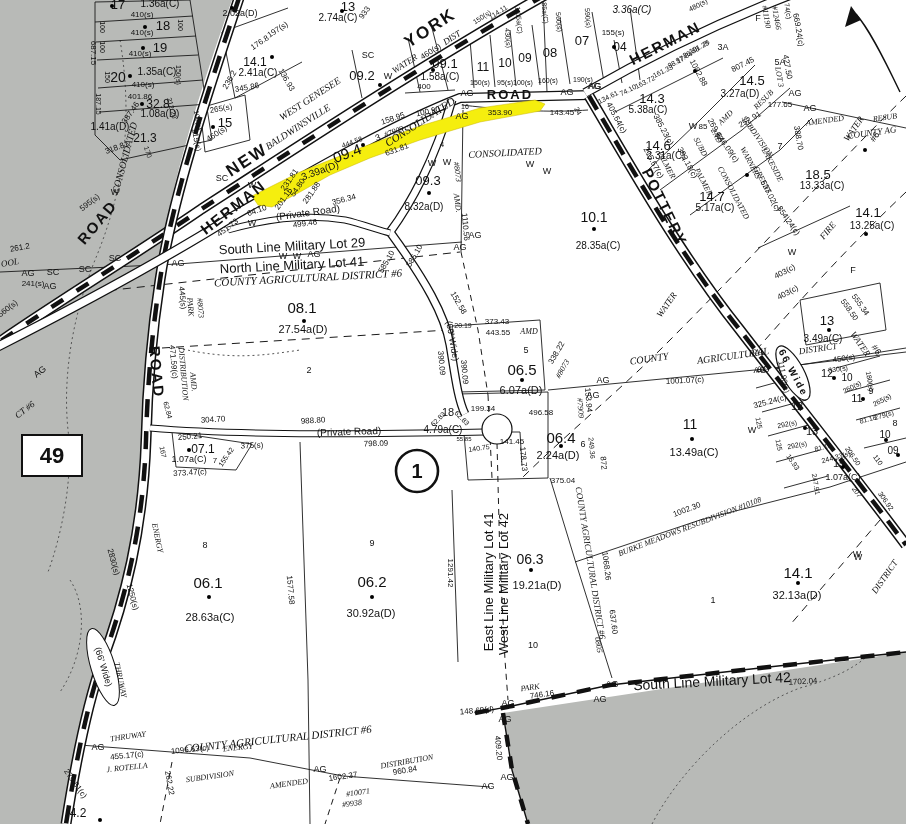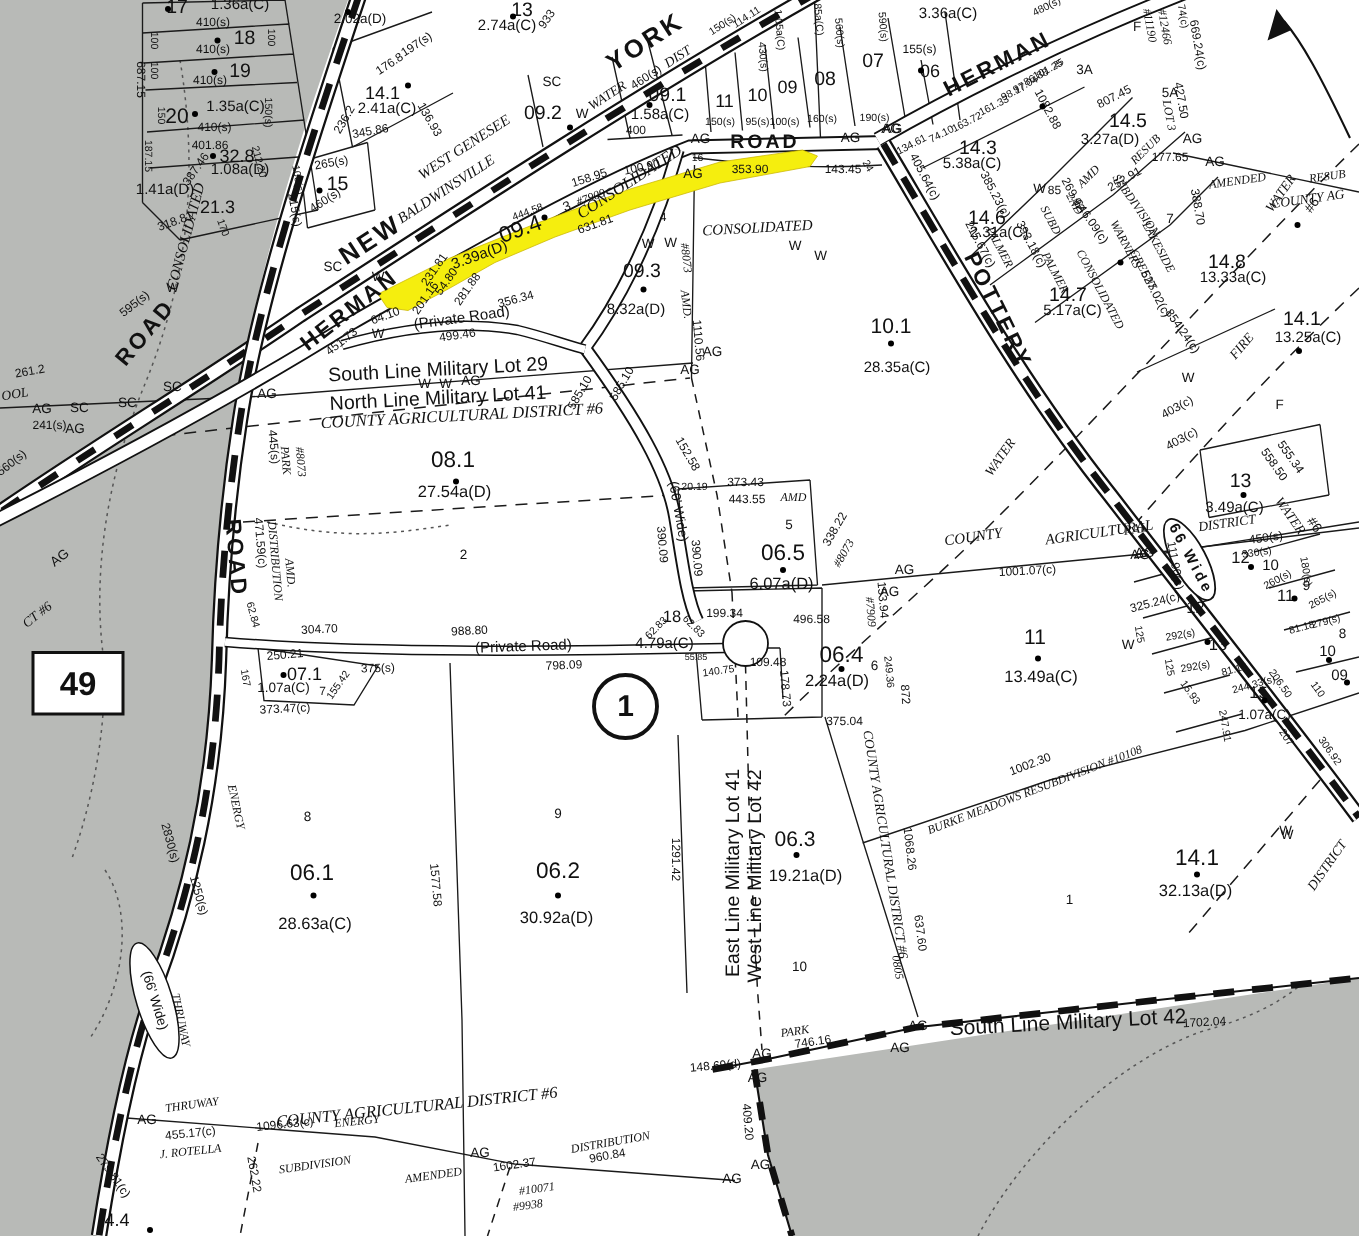--- a/index.html
+++ b/index.html
@@ -218,22 +218,22 @@
       <span class="lb" style="left: 431px; top: 52px; font-size: 8px; --r: -33deg;">460(s)</span>
       <span class="lb i" style="left: 452px; top: 38px; font-size: 9px; --r: -33deg;">DIST</span>
       <span class="lb" style="left: 445px; top: 63px; font-size: 13px; --r: 0deg;">09.1</span>
       <span class="lb" style="left: 440px; top: 77px; font-size: 10px; --r: 0deg;">1.58a(C)</span>
       <span class="lb" style="left: 424px; top: 87px; font-size: 8px; --r: 0deg;">400</span>
       <span class="lb" style="left: 483px; top: 67px; font-size: 12px; --r: 0deg;">11</span>
       <span class="lb" style="left: 505px; top: 63px; font-size: 12px; --r: 0deg;">10</span>
       <span class="lb" style="left: 525px; top: 58px; font-size: 12px; --r: 0deg;">09</span>
       <span class="lb" style="left: 550px; top: 52px; font-size: 13px; text-align: right; --r: 0deg;">08</span>
       <span class="lb" style="left: 582px; top: 40px; font-size: 13px; --r: 0deg;">07</span>
-      <span class="lb" style="left: 620px; top: 47px; font-size: 12px; --r: 0deg;">06</span>
-      <span class="lb" style="left: 632px; top: 10px; font-size: 10px; --r: 0deg;">3.36a(C)</span>
+      <span class="lb" style="left: 620px; top: 47px; font-size: 12px; --r: 0deg;">04</span>
+      <span class="lb" style="left: 632px; top: 10px; font-size: 10px; font-style: italic; --r: 0deg;">3.36a(C)</span>
       <span class="lb" style="left: 613px; top: 33px; font-size: 8px; --r: 0deg;">155(s)</span>
       <span class="lb" style="left: 519px; top: 20px; font-size: 7px; --r: 85deg;">1.05a(C)</span>
       <span class="lb" style="left: 545px; top: 12px; font-size: 7px; --r: 85deg;">.85a(C)</span>
       <span class="lb" style="left: 559px; top: 22px; font-size: 7px; --r: 85deg;">560(s)</span>
       <span class="lb" style="left: 588px; top: 18px; font-size: 7px; --r: 85deg;">590(s)</span>
       <span class="lb" style="left: 482px; top: 17px; font-size: 7px; --r: -33deg;">150(s)</span>
       <span class="lb" style="left: 498px; top: 12px; font-size: 7px; --r: -33deg;">114.11</span>
       <span class="lb" style="left: 508px; top: 38px; font-size: 7px; --r: 85deg;">430(s)</span>
       <span class="lb" style="left: 583px; top: 79px; font-size: 7px; --r: 0deg;">190(s)</span>
       <span class="lb" style="left: 548px; top: 80px; font-size: 7px; --r: 0deg;">160(s)</span>
@@ -306,21 +306,21 @@
       <span class="lb" style="left: 376px; top: 444px; font-size: 8px; --r: -2deg;">798.09</span>
       <span class="lb" style="left: 252px; top: 446px; font-size: 8px; --r: -2deg;">375(s)</span>
       <span class="lb" style="left: 190px; top: 437px; font-size: 8px; --r: -5deg;">250.21</span>
       <span class="lb" style="left: 443px; top: 430px; font-size: 10px; --r: 0deg;">4.79a(C)</span>
       <span class="lb" style="left: 448px; top: 412px; font-size: 11px; --r: 0deg;">18</span>
       <span class="lb" style="left: 483px; top: 409px; font-size: 8px; --r: 0deg;">199.34</span>
       <span class="lb" style="left: 438px; top: 419px; font-size: 7px; --r: -45deg;">62.83</span>
       <span class="lb" style="left: 462px; top: 418px; font-size: 7px; --r: 45deg;">62.83</span>
       <span class="lb" style="left: 464px; top: 439px; font-size: 6px; --r: 0deg;">55.85</span>
       <span class="lb" style="left: 479px; top: 448px; font-size: 7px; --r: -8deg;">140.75</span>
-      <span class="lb" style="left: 512px; top: 442px; font-size: 8px; --r: 0deg;">109.48</span>
+      <span class="lb" style="left: 512px; top: 442px; font-size: 8px; --r: 0deg;">141.45</span>
       <span class="lb" style="left: 523px; top: 459px; font-size: 8px; --r: 85deg;">178.73</span>
       <span class="lb" style="left: 541px; top: 413px; font-size: 8px; --r: 0deg;">496.58</span>
       <span class="lb" style="left: 497px; top: 322px; font-size: 8px; --r: 0deg;">373.43</span>
       <span class="lb" style="left: 498px; top: 333px; font-size: 8px; --r: 0deg;">443.55</span>
       <span class="lb i" style="left: 529px; top: 332px; font-size: 8px; --r: 0deg;">AMD</span>
       <span class="lb" style="left: 526px; top: 350px; font-size: 9px; --r: 0deg;">5</span>
       <span class="lb" style="left: 522px; top: 369px; font-size: 15px; --r: 0deg;">06.5</span>
       <span class="lb" style="left: 521px; top: 390px; font-size: 11px; --r: 0deg;">6.07a(D)</span>
       <span class="lb" style="left: 557px; top: 353px; font-size: 8px; --r: -60deg;">338.22</span>
       <span class="lb i" style="left: 563px; top: 369px; font-size: 8px; --r: -60deg;">#8073</span>
@@ -399,21 +399,21 @@
       <span class="lb i" style="left: 120px; top: 680px; font-size: 8px; --r: 78deg;">THRUWAY</span>
       <span class="lb" style="left: 98px; top: 747px; font-size: 9px; --r: 0deg;">AG</span>
       <span class="lb" style="left: 127px; top: 756px; font-size: 8px; --r: -6deg;">455.17(c)</span>
       <span class="lb" style="left: 190px; top: 750px; font-size: 8px; --r: -6deg;">1096.63(c)</span>
       <span class="lb i" style="left: 127px; top: 768px; font-size: 8px; --r: -6deg;">J.  ROTELLA</span>
       <span class="lb" style="left: 169px; top: 783px; font-size: 8px; --r: 80deg;">262.22</span>
       <span class="lb i" style="left: 210px; top: 777px; font-size: 8px; --r: -8deg;">SUBDIVISION</span>
       <span class="lb i" style="left: 289px; top: 784px; font-size: 8px; --r: -8deg;">AMENDED</span>
       <span class="lb" style="left: 320px; top: 769px; font-size: 9px; --r: 0deg;">AG</span>
       <span class="lb" style="left: 75px; top: 784px; font-size: 8px; --r: 55deg;">279.81(c)</span>
-      <span class="lb" style="left: 78px; top: 813px; font-size: 12px; --r: 0deg;">4.4</span>
+      <span class="lb" style="left: 78px; top: 813px; font-size: 12px; --r: 0deg;">4.2</span>
       <span class="lb" style="left: 103px; top: 667px; font-size: 9px; --r: 73deg;">(66' Wide)</span>
       <span class="lb rd" style="left: 793px; top: 373px; font-size: 10px; --r: 62deg;">66  Wide</span>
       <span class="lb rd" style="left: 665px; top: 43px; font-size: 15px; --r: -27deg;">HERMAN</span>
       <span class="lb" style="left: 595px; top: 86px; font-size: 9px; --r: 0deg;">AG</span>
       <span class="lb" style="left: 652px; top: 98px; font-size: 13px; --r: 0deg;">14.3</span>
       <span class="lb" style="left: 648px; top: 110px; font-size: 10px; --r: 0deg;">5.38a(C)</span>
       <span class="lb" style="left: 608px; top: 97px; font-size: 7px; --r: -27deg;">134.61</span>
       <span class="lb" style="left: 628px; top: 90px; font-size: 7px; --r: -27deg;">74.10</span>
       <span class="lb" style="left: 645px; top: 82px; font-size: 7px; --r: -27deg;">163.72</span>
       <span class="lb" style="left: 663px; top: 71px; font-size: 7px; --r: -27deg;">161.33</span>
@@ -462,21 +462,21 @@
       <span class="lb i" style="left: 825px; top: 121px; font-size: 8px; --r: -8deg;">AMENDED</span>
       <span class="lb i" style="left: 885px; top: 118px; font-size: 8px; --r: -8deg;">RESUB</span>
       <span class="lb i" style="left: 872px; top: 133px; font-size: 9px; --r: -8deg;">COUNTY AG</span>
       <span class="lb" style="left: 798px; top: 138px; font-size: 8px; --r: 80deg;">388.70</span>
       <span class="lb" style="left: 787px; top: 67px; font-size: 8px; --r: 80deg;">427.50</span>
       <span class="lb" style="left: 798px; top: 30px; font-size: 8px; --r: 80deg;">669.24(c)</span>
       <span class="lb i" style="left: 766px; top: 17px; font-size: 8px; --r: 80deg;">#11190</span>
       <span class="lb i" style="left: 776px; top: 18px; font-size: 8px; --r: 80deg;">#12466</span>
       <span class="lb" style="left: 788px; top: 11px; font-size: 7px; --r: 80deg;">74(c)</span>
       <span class="lb rd" style="left: 665px; top: 207px; font-size: 15px; --r: 64deg;">POTTERY</span>
-      <span class="lb" style="left: 818px; top: 174px; font-size: 13px; --r: 0deg;">14.8</span>
+      <span class="lb" style="left: 818px; top: 174px; font-size: 13px; --r: 0deg;">18.5</span>
       <span class="lb" style="left: 822px; top: 186px; font-size: 10px; --r: 0deg;">13.33a(C)</span>
       <span class="lb" style="left: 788px; top: 221px; font-size: 8px; --r: 55deg;">854.24(c)</span>
       <span class="lb i" style="left: 828px; top: 231px; font-size: 9px; --r: -50deg;">FIRE</span>
       <span class="lb i" style="left: 854px; top: 129px; font-size: 9px; --r: -55deg;">WATER</span>
       <span class="lb" style="left: 875px; top: 137px; font-size: 9px; --r: -55deg;">#6</span>
       <span class="lb" style="left: 868px; top: 212px; font-size: 13px; --r: 0deg;">14.1</span>
       <span class="lb" style="left: 872px; top: 226px; font-size: 10px; --r: 0deg;">13.25a(C)</span>
       <span class="lb" style="left: 792px; top: 252px; font-size: 9px; --r: 0deg;">W</span>
       <span class="lb" style="left: 853px; top: 270px; font-size: 9px; --r: 0deg;">F</span>
       <span class="lb" style="left: 758px; top: 18px; font-size: 9px; --r: 0deg;">F</span>

